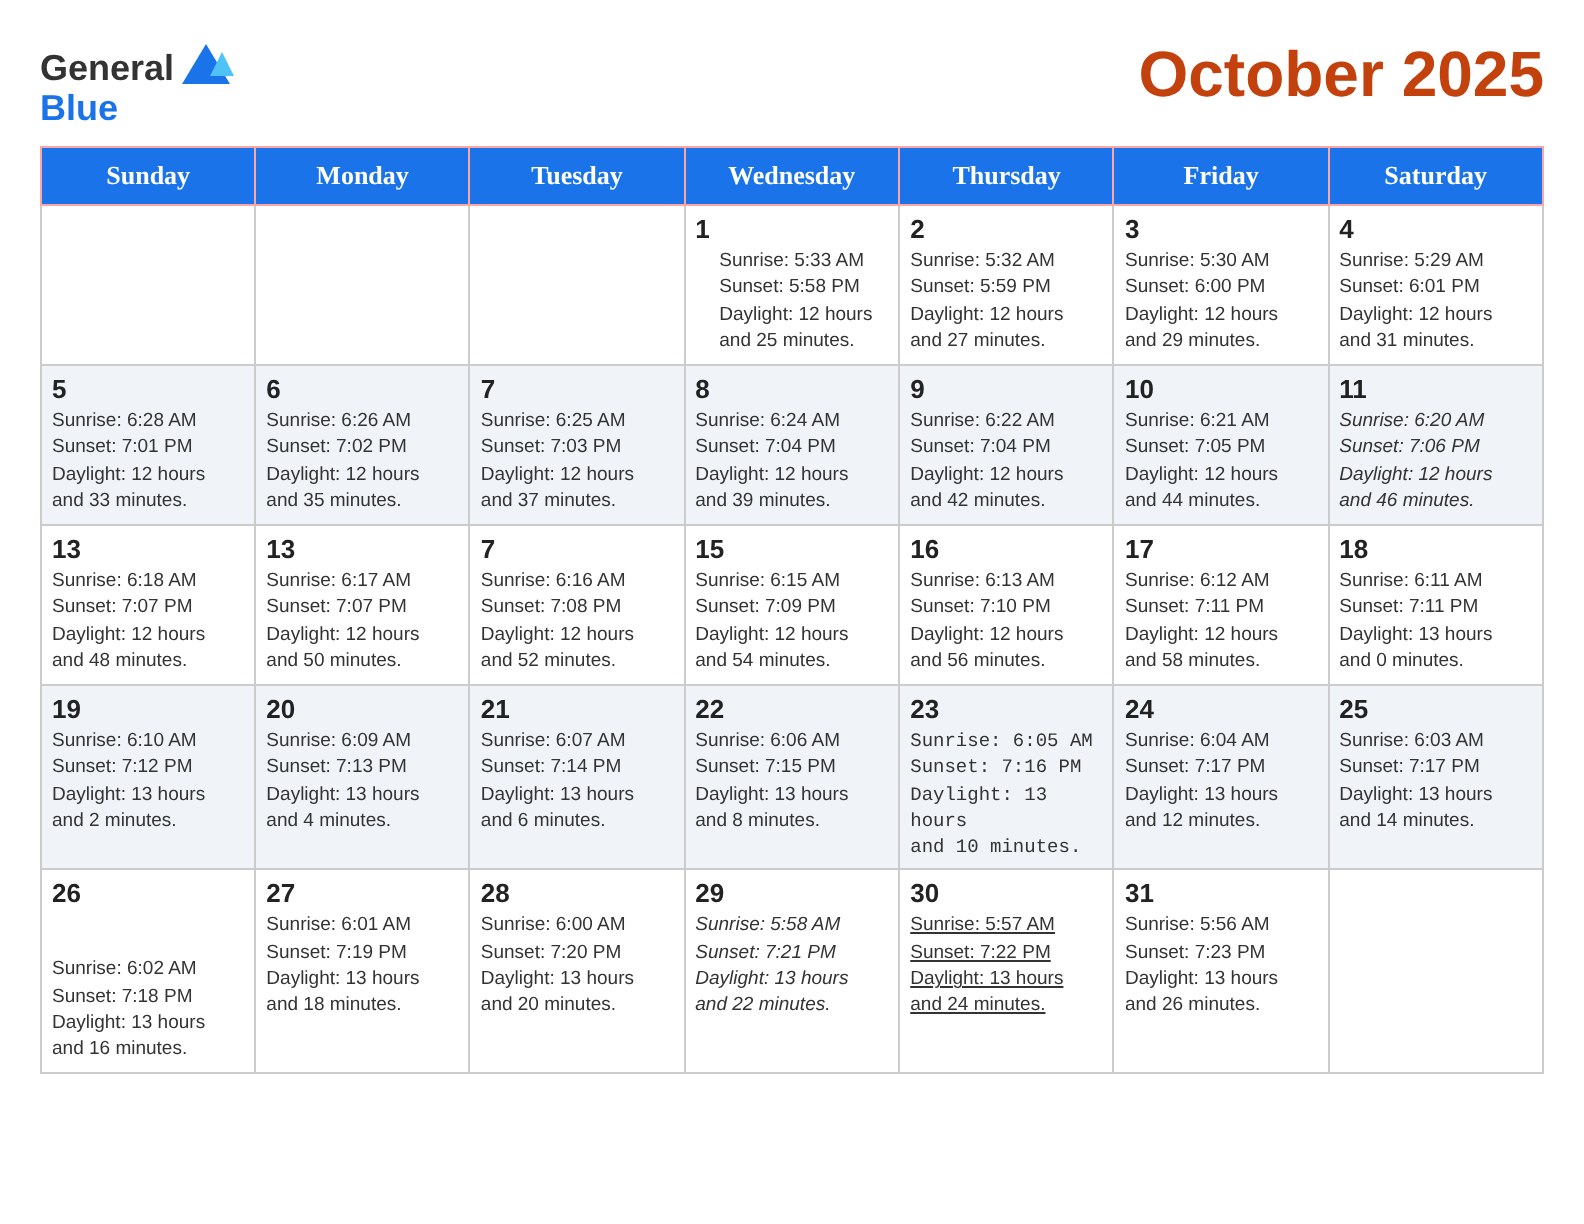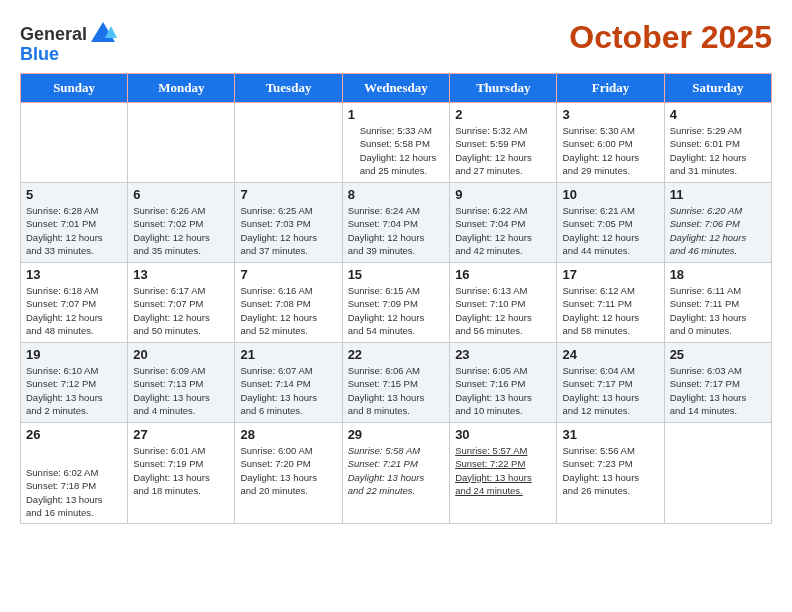--- a/index.html
+++ b/index.html
@@ -289,21 +289,21 @@
         </td>
         <td>
           <span class="day-num">22</span>
           <div class="day-info" style="white-space: pre-line;">Sunrise: 6:06 AM
 Sunset: 7:15 PM
 Daylight: 13 hours
 and 8 minutes.</div>
         </td>
         <td>
           <span class="day-num">23</span>
-          <div class="day-info" style="white-space: pre-line;">Sunrise: 6:05 AM
+          <div class="day-info" style="white-space: pre-line; font-family: Liberation Mono, monospace;">Sunrise: 6:05 AM
 Sunset: 7:16 PM
 Daylight: 13 hours
 and 10 minutes.</div>
         </td>
         <td>
           <span class="day-num">24</span>
           <div class="day-info" style="white-space: pre-line;">Sunrise: 6:04 AM
 Sunset: 7:17 PM
 Daylight: 13 hours
 and 12 minutes.</div>

